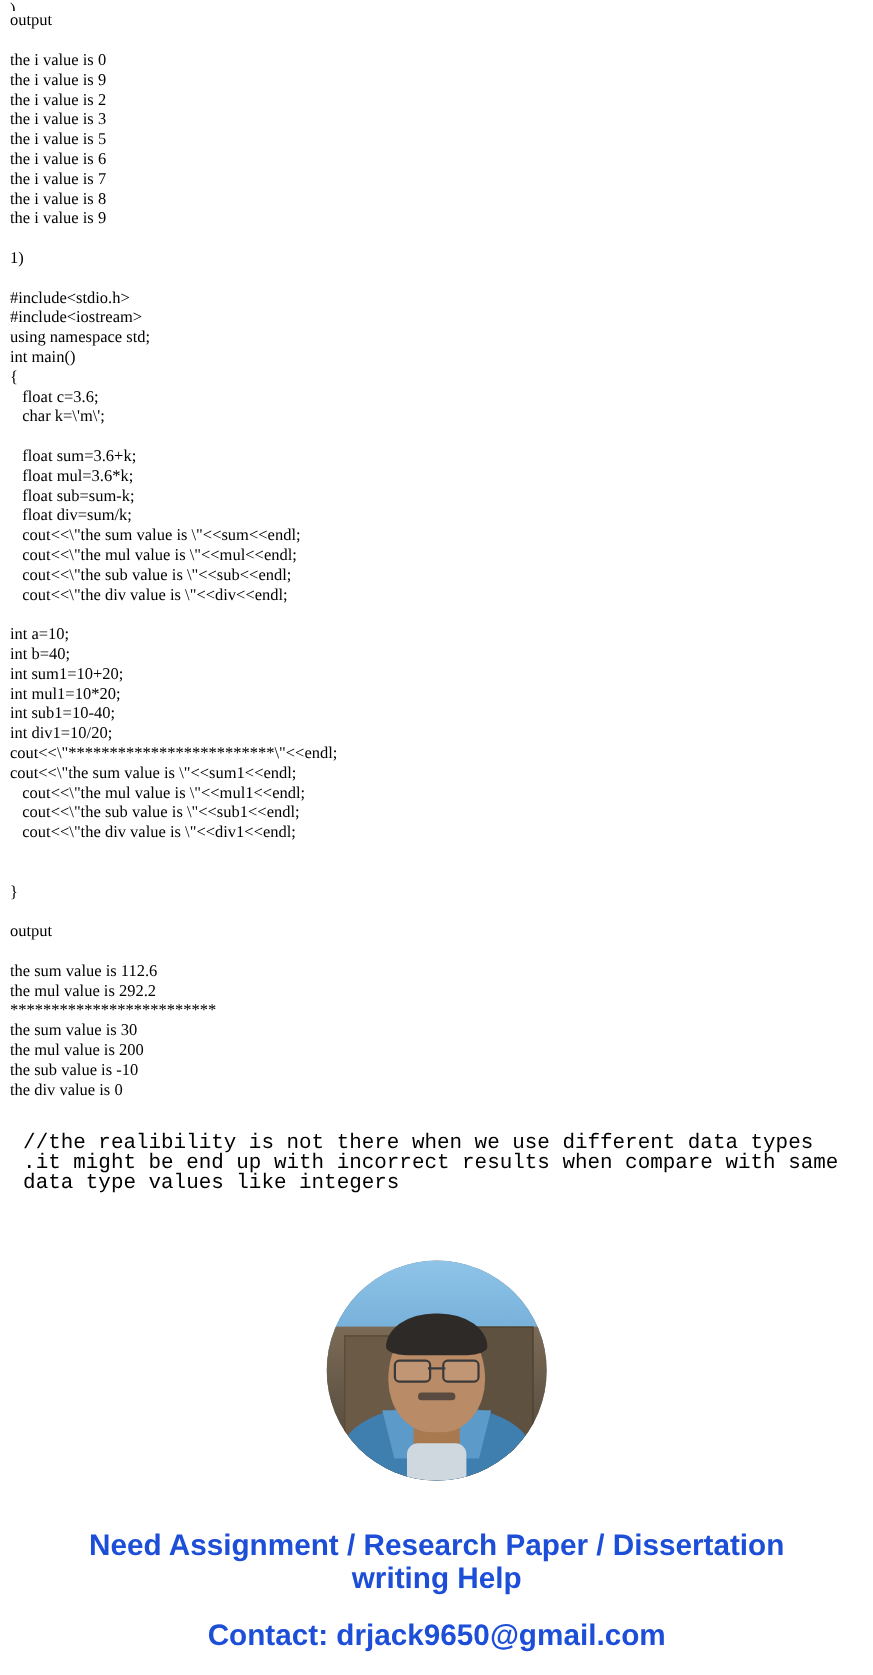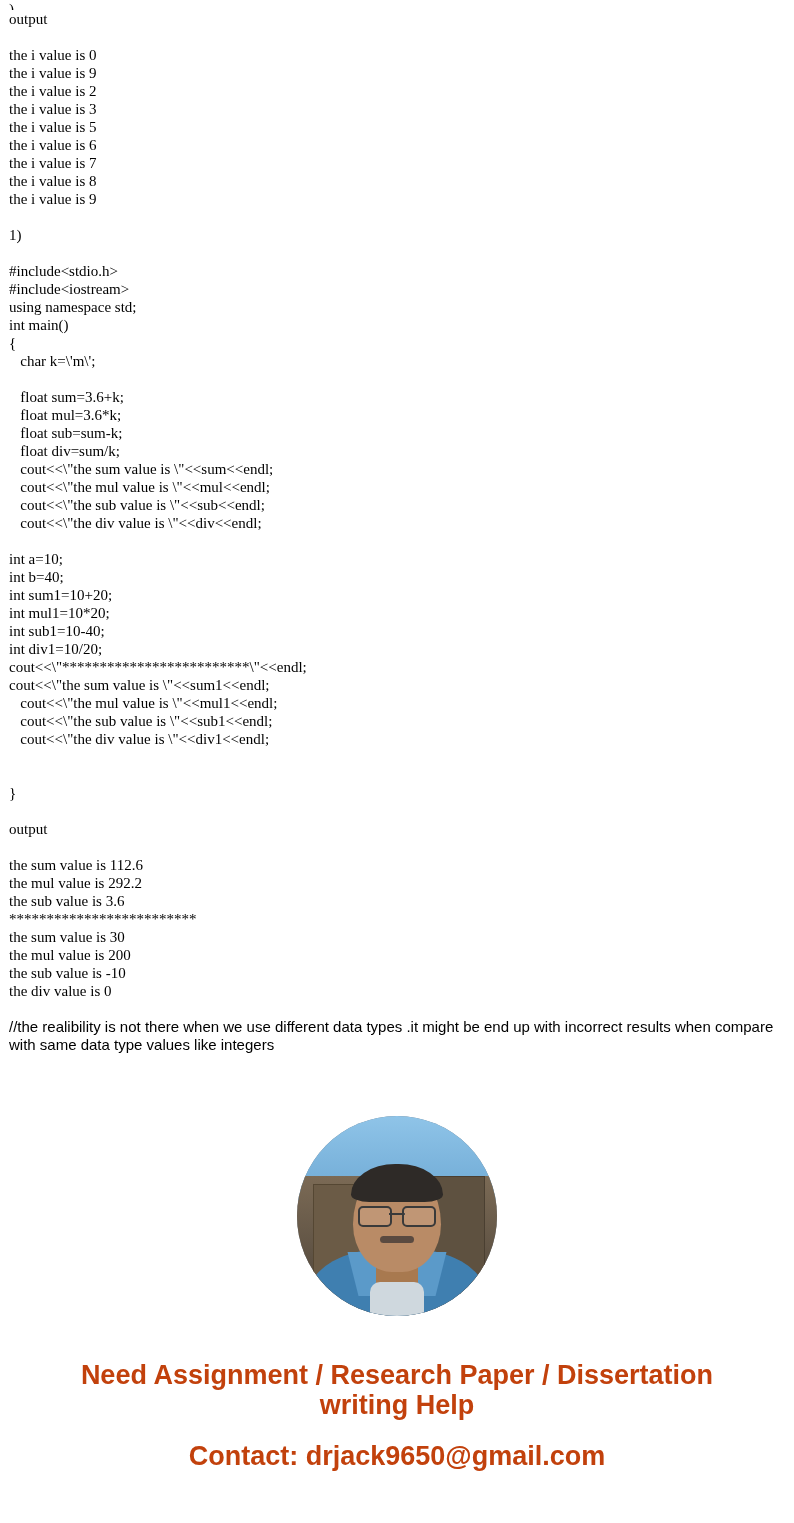--- a/index.html
+++ b/index.html
@@ -30,24 +30,24 @@
   .blank {
     height: 18px;
   }
   .top-partial {
     height: 10px;
     overflow: hidden;
     font-size: 15px;
     line-height: 18px;
   }
   .wrapline {
-    font-family: Liberation Sans, sans-serif;
-    font-size: 15px;
+    font-family: Liberation Mono, monospace;
+    font-size: 19px;
     line-height: 18px;
-    margin: 0;
+    margin: 12px;
   }
   .photo-wrap {
     margin-top: 62px;
     display: flex;
     justify-content: center;
   }
   .avatar {
     width: 200px;
     height: 200px;
     border-radius: 50%;
@@ -169,21 +169,21 @@
     transform: translateX(-50%);
     width: 54px; height: 34px;
     background: #cfd8de;
     border-radius: 10px 10px 0 0;
   }
   .footer {
     margin-top: 44px;
     text-align: center;
     font-family: "Liberation Sans", sans-serif;
     font-weight: bold;
-    color: #c2410c;
+    color: #1d4ed8;
   }
   .footer .l1 {
     font-size: 27px;
     line-height: 30px;
     padding: 0 26px;
   }
   .footer .l2 {
     font-size: 27px;
     line-height: 34px;
     margin-top: 19px;
@@ -209,20 +209,21 @@
       <div class="line">the i value is 8</div>
       <div class="line">the i value is 9</div>
       <div class="blank"></div>
       <div class="line">1)</div>
       <div class="blank"></div>
       <div class="line">#include&lt;stdio.h&gt;</div>
       <div class="line">#include&lt;iostream&gt;</div>
       <div class="line">using namespace std;</div>
       <div class="line">int main()</div>
       <div class="line">{</div>
+      <div class="line">   float c=3.6;</div>
       <div class="line">   char k=\'m\';</div>
       <div class="line blank"></div>
       <div class="line">   float sum=3.6+k;</div>
       <div class="line">   float mul=3.6*k;</div>
       <div class="line">   float sub=sum-k;</div>
       <div class="line">   float div=sum/k;</div>
       <div class="line">   cout&lt;&lt;\"the sum value is \"&lt;&lt;sum&lt;&lt;endl;</div>
       <div class="line">   cout&lt;&lt;\"the mul value is \"&lt;&lt;mul&lt;&lt;endl;</div>
       <div class="line">   cout&lt;&lt;\"the sub value is \"&lt;&lt;sub&lt;&lt;endl;</div>
       <div class="line">   cout&lt;&lt;\"the div value is \"&lt;&lt;div&lt;&lt;endl;</div>
@@ -239,21 +240,20 @@
       <div class="line">   cout&lt;&lt;\"the sub value is \"&lt;&lt;sub1&lt;&lt;endl;</div>
       <div class="line">   cout&lt;&lt;\"the div value is \"&lt;&lt;div1&lt;&lt;endl;</div>
       <div class="blank"></div>
       <div class="blank"></div>
       <div class="line">}</div>
       <div class="blank"></div>
       <div class="line">output</div>
       <div class="blank"></div>
       <div class="line">the sum value is 112.6</div>
       <div class="line">the mul value is 292.2</div>
-      <div class="line">the sub value is 3.6</div>
       <div class="line">*************************</div>
       <div class="line">the sum value is 30</div>
       <div class="line">the mul value is 200</div>
       <div class="line">the sub value is -10</div>
       <div class="line">the div value is 0</div>
       <div class="blank"></div>
       <div class="wrapline">//the realibility is not there when we use different data types .it might be end up with incorrect results when compare with same data type values like integers</div>
     </div>
 
   <div class="photo-wrap">

